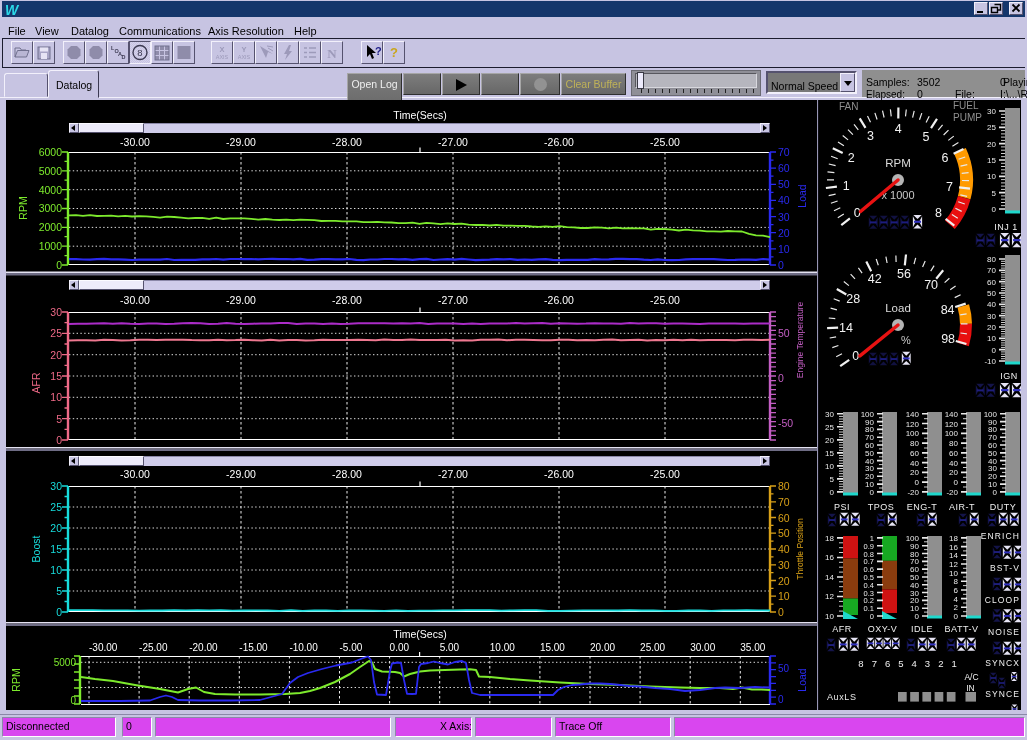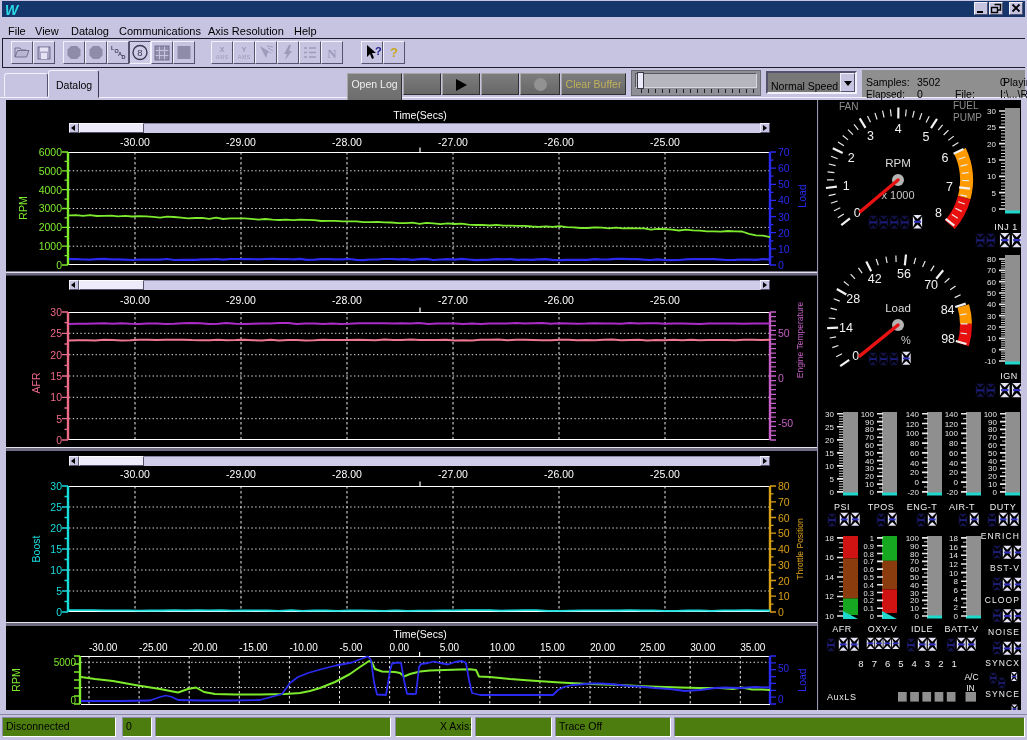--- a/index.html
+++ b/index.html
@@ -1,18 +1,18 @@
 <!DOCTYPE html>
 <html><head><meta charset="utf-8"><style>
 *{margin:0;padding:0;box-sizing:border-box}
 body{font-family:"Liberation Sans",sans-serif;}
 #w{position:relative;width:1027px;height:740px;background:#c7c4e2;overflow:hidden;font-family:"Liberation Sans",sans-serif;}
 .tbtn{position:absolute;width:22px;height:23px;background:#c7c4e2;border:1px solid;border-color:#f2f0fb #55526e #55526e #f2f0fb;}
 .dkb{position:absolute;background:linear-gradient(180deg,#7d7d7d,#676767);border:1px solid;border-color:#a6a6a6 #2f2f2f #2f2f2f #a6a6a6;color:#efefef;font-size:10.5px;}
-.sp{position:absolute;background:#4d7c0f;border:1px solid;border-color:#8b88a8 #ffffff #ffffff #8b88a8;font-size:10.5px;color:#000;padding-left:3px;padding-top:2px;white-space:nowrap;overflow:hidden}
+.sp{position:absolute;background:#d946ef;border:1px solid;border-color:#8b88a8 #ffffff #ffffff #8b88a8;font-size:10.5px;color:#000;padding-left:3px;padding-top:2px;white-space:nowrap;overflow:hidden}
 </style></head><body>
 <div id="w">
 <div style="position:absolute;left:0px;top:0px;width:1027px;height:18px;background:#c7c4e2;"></div>
 <div style="position:absolute;left:2px;top:1px;width:1023px;height:16px;background:#15366b;"></div>
 <div style="position:absolute;left:5px;top:1px;white-space:nowrap;"><b style="color:#2bd9e8;font-size:14px;font-style:italic;">W</b></div>
 <div style="position:absolute;left:974px;top:2px;width:14px;height:13px;background:#c7c4e2;border:1px solid;border-color:#f2f0fb #55526e #55526e #f2f0fb;text-align:center;line-height:8px;"><svg width="12" height="11">
         <rect x="2" y="8" width="6" height="2" fill="#000"></rect>
       </svg></div>
 <div style="position:absolute;left:989px;top:2px;width:14px;height:13px;background:#c7c4e2;border:1px solid;border-color:#f2f0fb #55526e #55526e #f2f0fb;text-align:center;line-height:8px;"><svg width="12" height="11">
         <path d="M4.5,1.5 h6 v5.5 h-2.5 M1.5,4.5 h6 v5 h-6 Z" stroke="#000" fill="none" stroke-width="1.4"></path>

